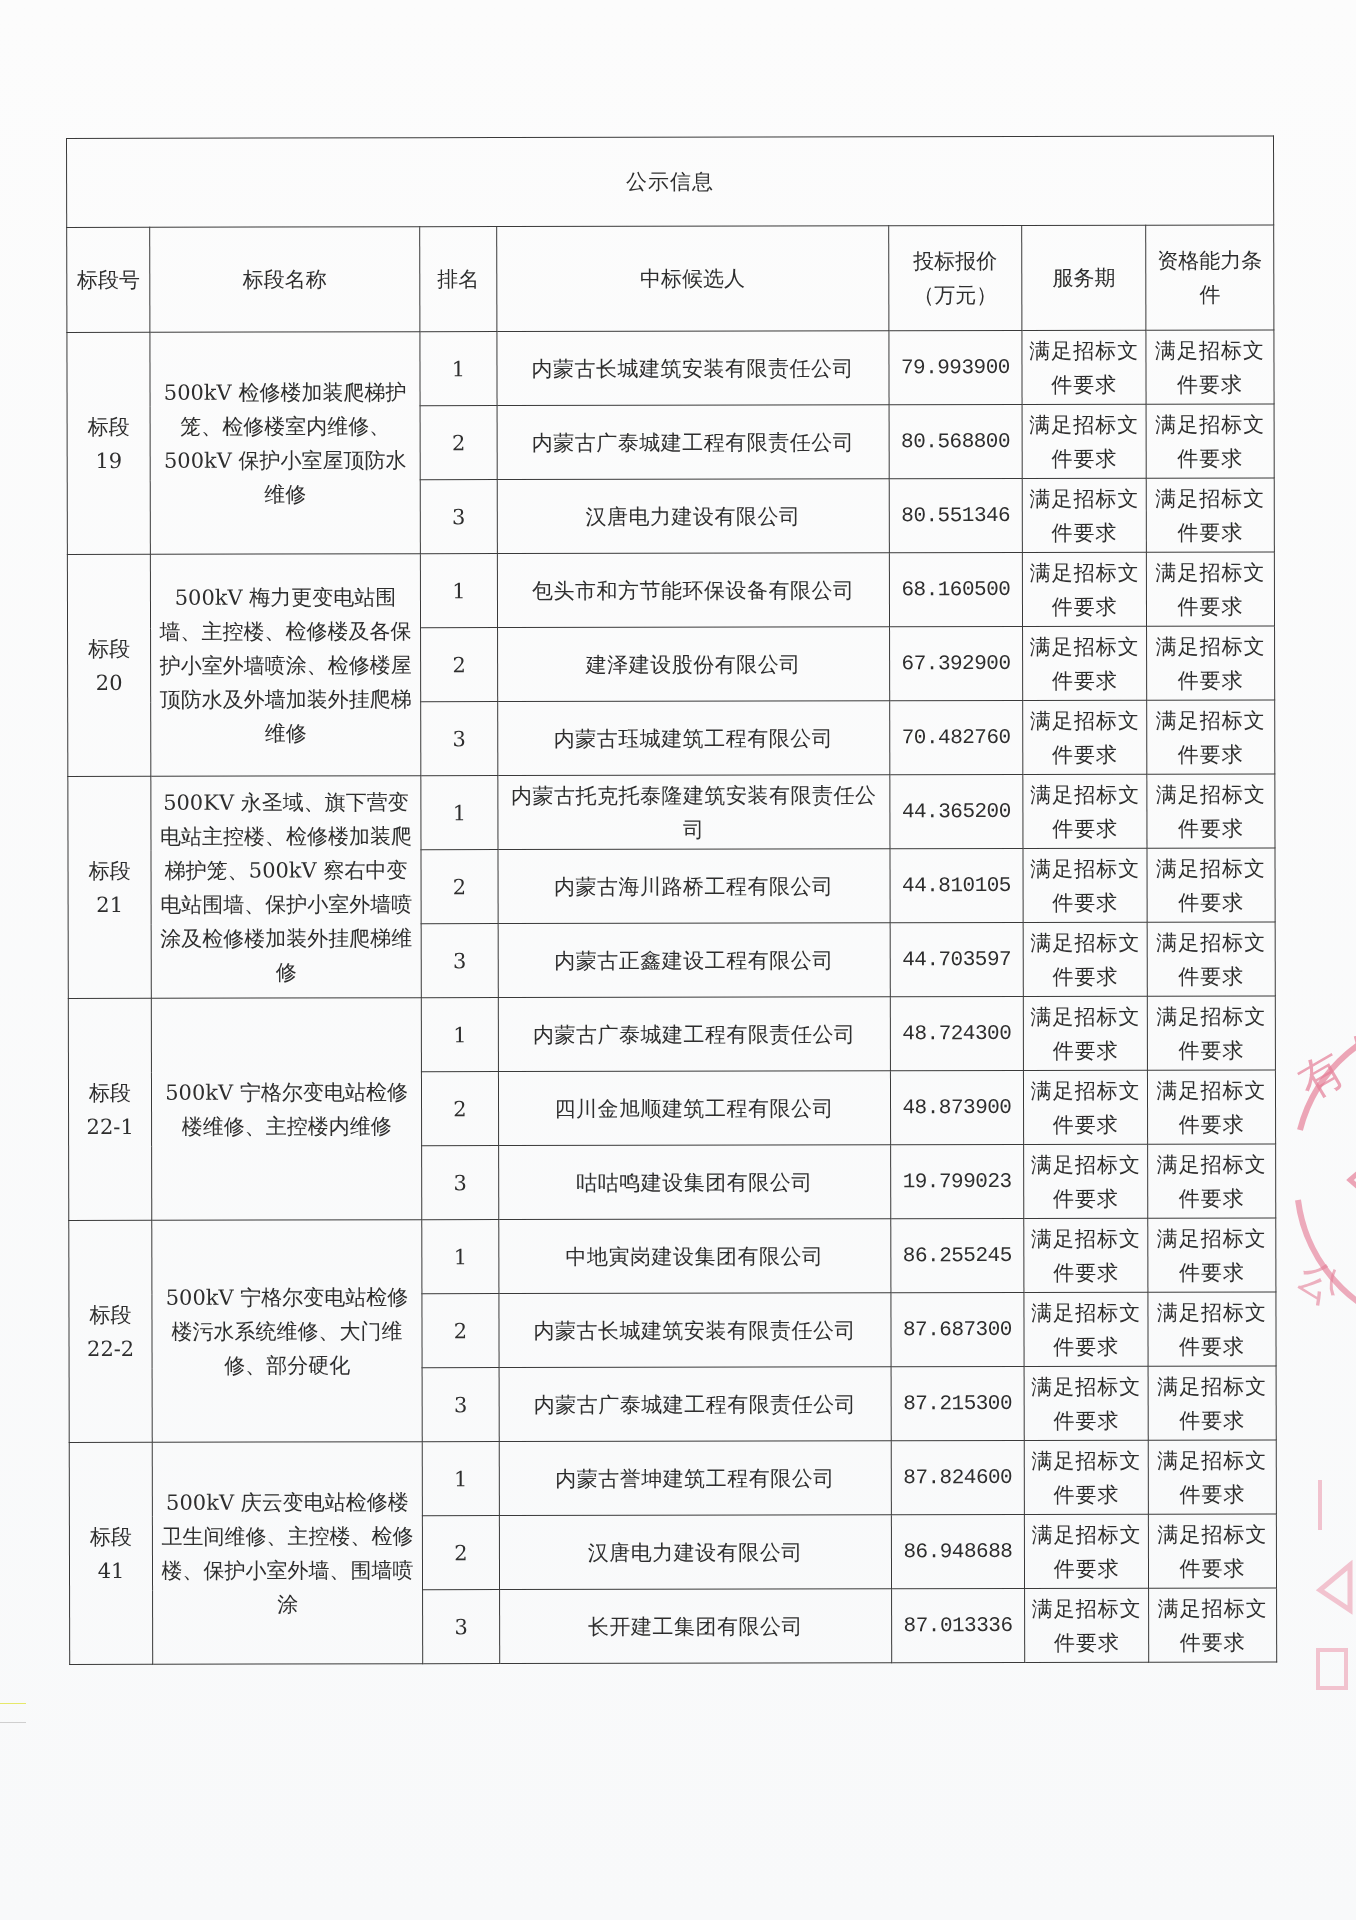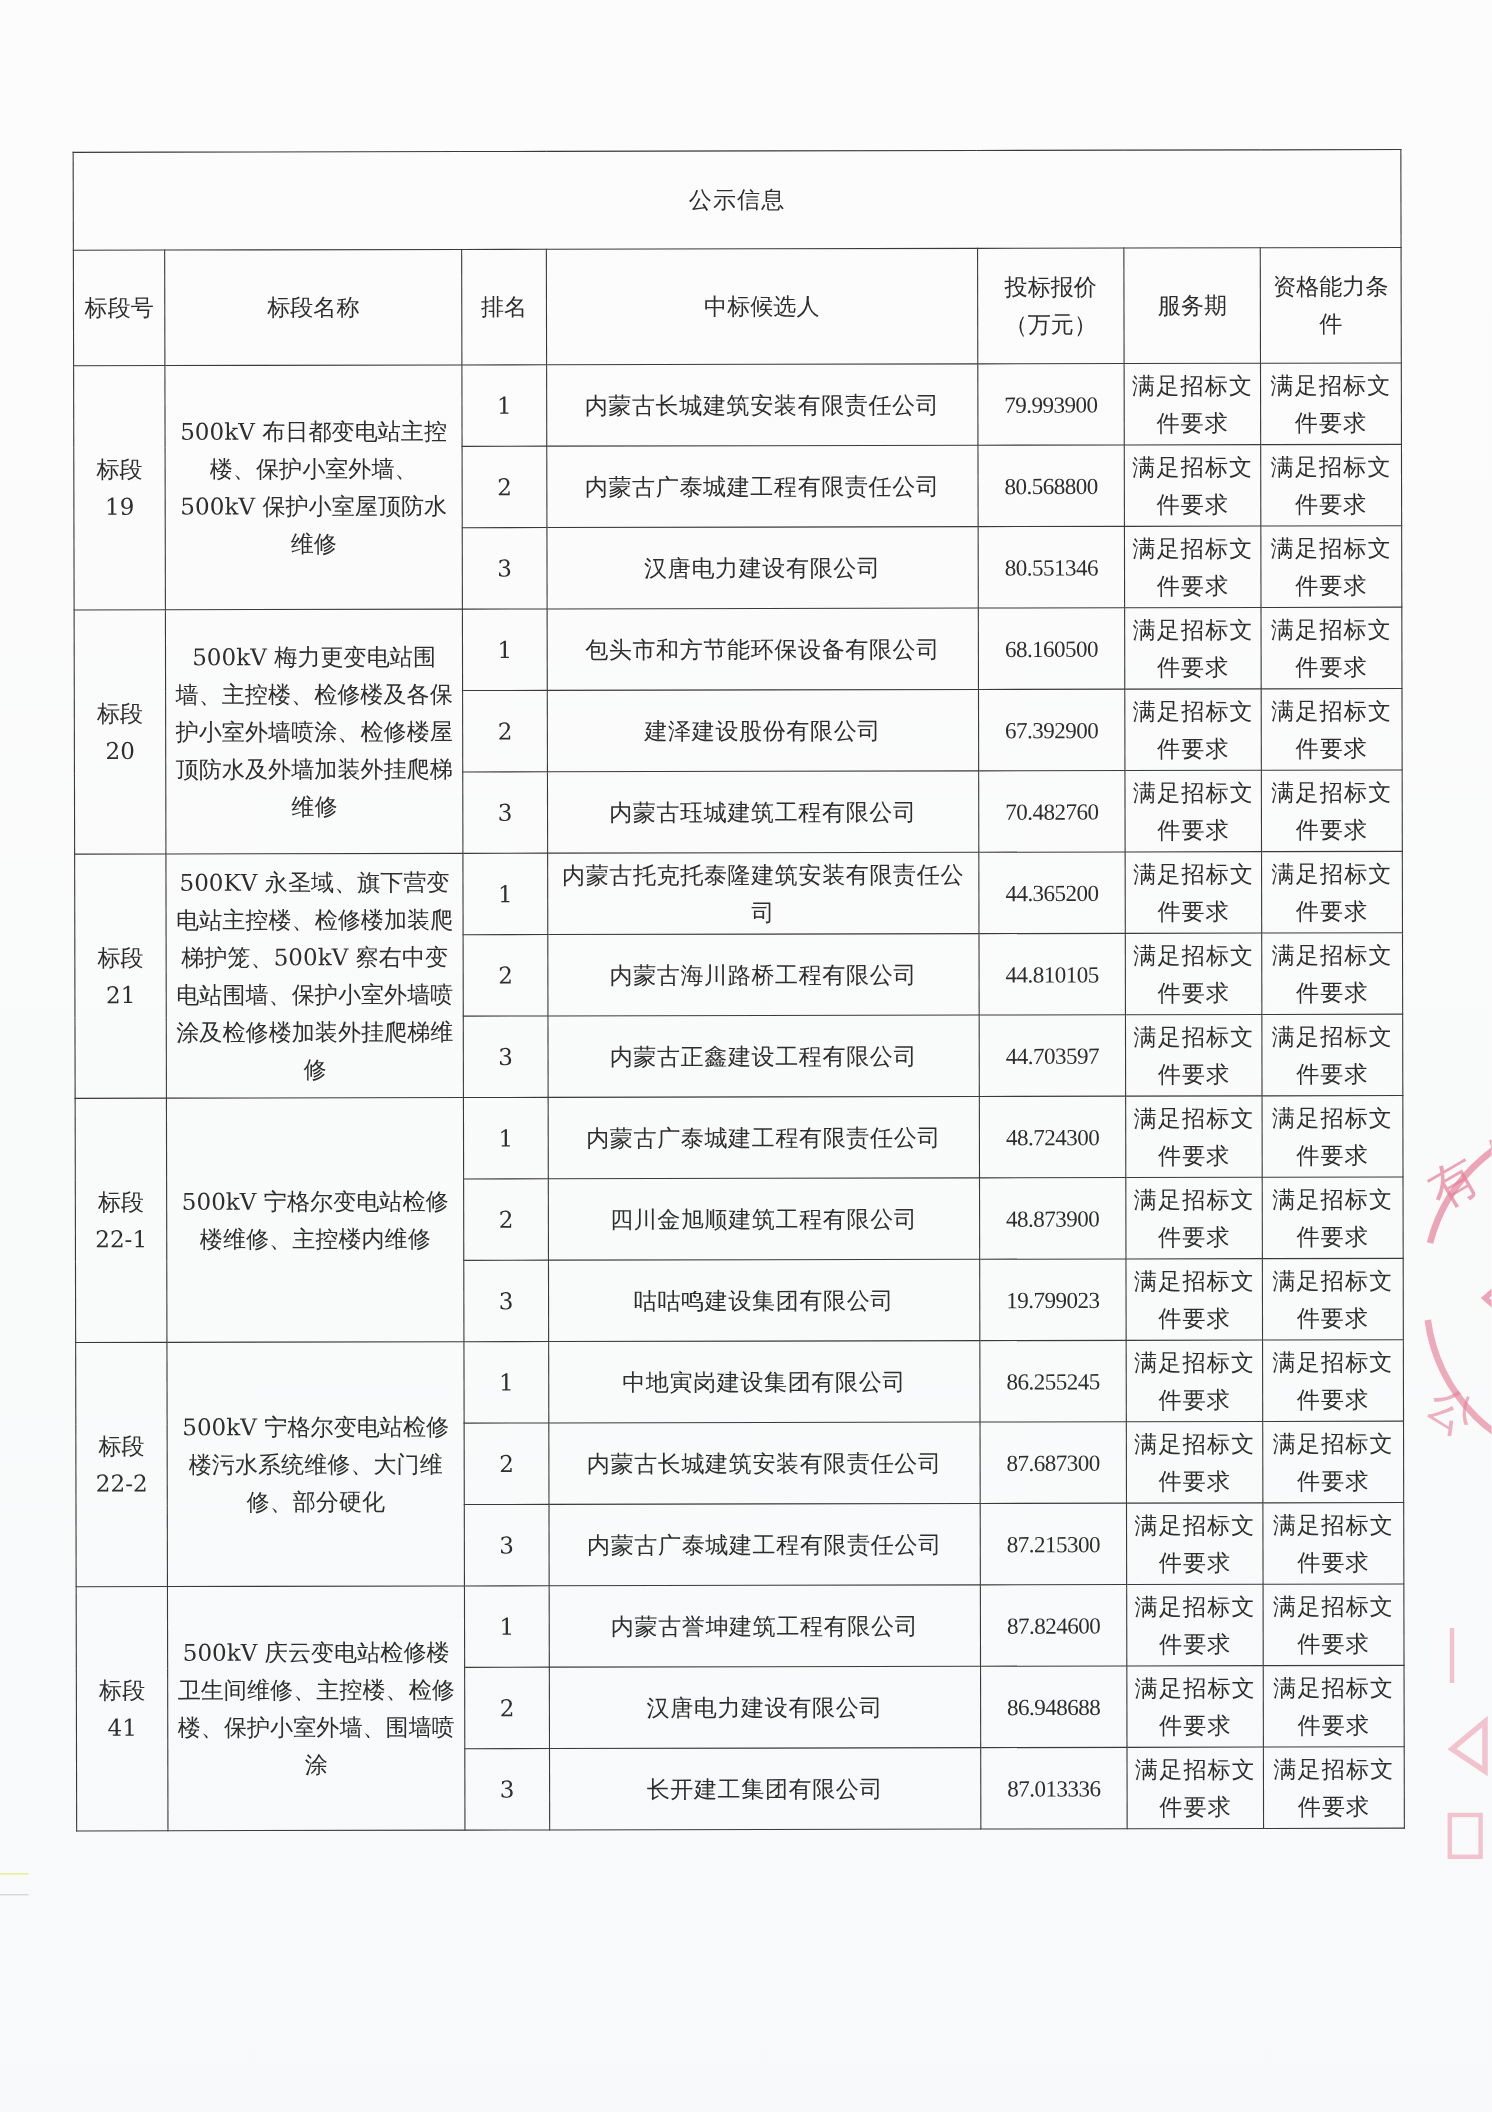--- a/index.html
+++ b/index.html
@@ -35,21 +35,21 @@
     padding: 0 6px;
     color: #2e2e2e;
   }
   .title-row th { height: 88px; font-size: 22px; letter-spacing: 1px; }
   .head-row th { height: 104px; line-height: 34px; }
   .cand-row td { height: 73px; }
   .seg-no { font-size: 21px; line-height: 36px; }
   .seg-name { text-align: center; font-size: 21px; line-height: 35px; padding: 0 10px; }
   .rank { font-size: 20px; color: #3a3a3a; }
   .company { font-size: 21px; letter-spacing: 0.5px; }
-  .price { font-family: Liberation Serif, serif; font-size: 19px; letter-spacing: -0.5px; }
+  .price { font-family: Liberation Mono, monospace; font-size: 19px; letter-spacing: -0.5px; }
   .req { font-size: 20px; line-height: 33px; letter-spacing: 1px; }
   col.c1 { width: 82px; }
   col.c2 { width: 266px; }
   col.c3 { width: 76px; }
   col.c4 { width: 386px; }
   col.c5 { width: 132px; }
   col.c6 { width: 122px; }
   col.c7 { width: 126px; }
 
   .stamp {
@@ -95,21 +95,21 @@
         <th>服务期</th>
         <th>资格能力条件</th>
       </tr>
     </thead>
     <tbody id="tbody">
         <tr class="cand-row">
           <td rowspan="3" class="seg-no">
             <div>标段</div>
             <div>19</div>
           </td>
-          <td rowspan="3" class="seg-name">500kV 布日都变电站主控楼、保护小室外墙、500kV 保护小室屋顶防水维修</td>
+          <td rowspan="3" class="seg-name">500kV 检修楼加装爬梯护笼、检修楼室内维修、500kV 保护小室屋顶防水维修</td>
           <td class="rank">1</td>
           <td class="company">内蒙古长城建筑安装有限责任公司</td>
           <td class="price">79.993900</td>
           <td class="req">满足招标文件要求</td>
           <td class="req">满足招标文件要求</td>
         </tr>
         <tr class="cand-row">
           <td class="rank">2</td>
           <td class="company">内蒙古广泰城建工程有限责任公司</td>
           <td class="price">80.568800</td>

